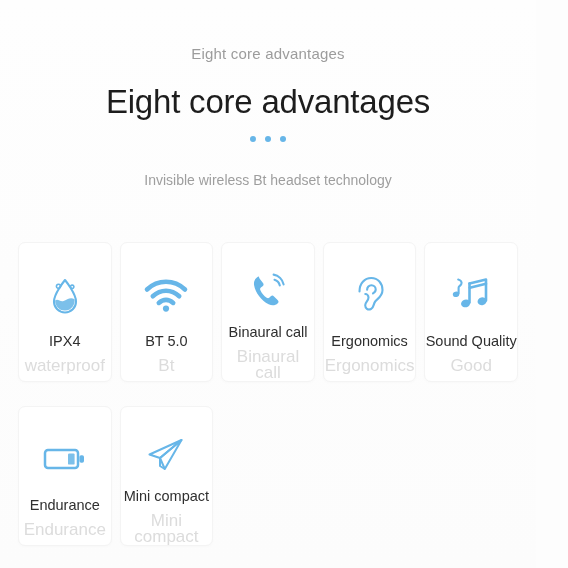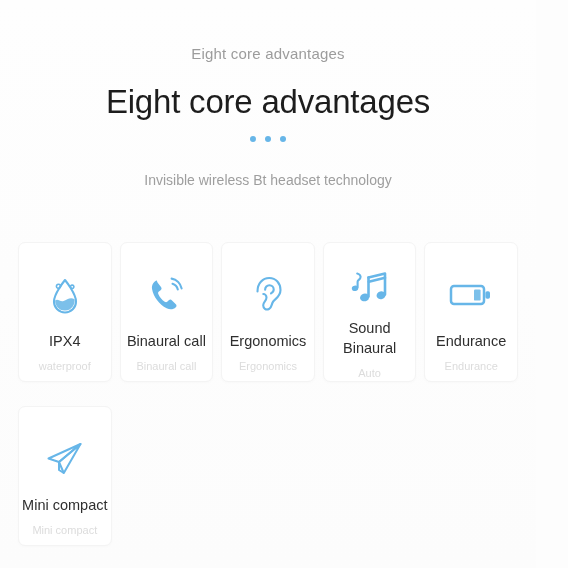--- a/index.html
+++ b/index.html
@@ -95,23 +95,24 @@
   }
   .card-title {
     margin-top: 8px;
     font-size: 14.5px;
     color: #2f2f2f;
     line-height: 20px;
     text-align: center;
   }
   .card-sub {
     margin-top: 7px;
-    font-size: 11px;
+    font-size: 17px;
     color: #dcdcdc;
     line-height: 16px;
+    text-align: center;
   }
 </style>
 </head>
 <body>
 
 <div class="page">
 
   <div class="header">
     <div class="eyebrow">Eight core advantages</div>
     <div class="headline">Eight core advantages</div>
@@ -131,20 +132,32 @@
           <path d="M20 7 C20 7 31 20.5 31 28.5 C31 34.8 26.1 39.5 20 39.5 C13.9 39.5 9 34.8 9 28.5 C9 20.5 20 7 20 7 Z" fill="none" stroke="#67b6e8" stroke-width="2.1" stroke-linejoin="round"></path>
           <path d="M10.1 27.5 C13 25.2 15.2 29.3 18.6 28 C22 26.7 25.4 23.6 29.6 26.3 C30.2 30.6 27.3 37.6 20 37.6 C13.2 37.6 10.2 32.1 10.1 27.5 Z" fill="#7cc0ea"></path>
           <path d="M13.5 11.2 a2.1 2.1 0 1 0 0.01 0 Z" fill="none" stroke="#67b6e8" stroke-width="1.6"></path>
           <path d="M27.2 12.1 a1.7 1.7 0 1 0 0.01 0 Z" fill="none" stroke="#67b6e8" stroke-width="1.6"></path>
         </svg>
       </div>
       <div class="card-title">IPX4</div>
       <div class="card-sub">waterproof</div>
     </div>
 
+    <div class="card">
+      <div class="card-icon">
+        <svg width="46" height="38" viewBox="0 0 46 38">
+          <path d="M4 13.5 C9.5 8.3 15.8 5.8 23 5.8 C30.2 5.8 36.5 8.3 42 13.5" fill="none" stroke="#67b6e8" stroke-width="4.6" stroke-linecap="round"></path>
+          <path d="M9.8 20.3 C13.8 16.6 18.2 14.8 23 14.8 C27.8 14.8 32.2 16.6 36.2 20.3" fill="none" stroke="#67b6e8" stroke-width="4.6" stroke-linecap="round"></path>
+          <path d="M15.8 26.9 C18.1 24.9 20.4 23.9 23 23.9 C25.6 23.9 27.9 24.9 30.2 26.9" fill="none" stroke="#67b6e8" stroke-width="4.6" stroke-linecap="round"></path>
+          <circle cx="23" cy="32.6" r="3.1" fill="#67b6e8"></circle>
+        </svg>
+      </div>
+      <div class="card-title">BT 5.0</div>
+      <div class="card-sub">Bt</div>
+    </div>
 
 
     <div class="card">
       <div class="card-icon">
         <svg width="42" height="42" viewBox="0 0 42 42">
           <path d="M11.2 6.5 C8.3 8.2 6.4 11.3 7.1 15.3 C8.3 22.4 14.2 30.7 21.6 34.3 C25.3 36.1 28.6 35.4 30.8 33.2 C31.9 32.1 31.7 31 30.6 29.9 L27 26.4 C25.9 25.3 24.8 25.4 23.8 26.3 L22.2 27.8 C21.4 28.5 20.6 28.4 19.7 27.8 C16.9 25.9 14.5 22.9 13.3 19.9 C12.9 18.9 13.1 18.1 13.9 17.5 L15.6 16.2 C16.7 15.4 16.9 14.3 16 13.1 L12.9 9.1 C12 7.9 12.2 6 11.2 6.5 Z" fill="#67b6e8"></path>
           <path d="M27.5 9.8 C30.1 10.6 32.1 12.7 32.8 15.4" fill="none" stroke="#67b6e8" stroke-width="2.1" stroke-linecap="round"></path>
           <path d="M26.6 4.6 C31.6 5.5 35.6 9.4 36.6 14.4" fill="none" stroke="#67b6e8" stroke-width="2.1" stroke-linecap="round"></path>
         </svg>
       </div>
@@ -168,22 +181,22 @@
         <svg width="44" height="42" viewBox="0 0 44 42">
           <path d="M20.5 9.5 L37 5.5 L37 26.5" fill="none" stroke="#67b6e8" stroke-width="2.6" stroke-linecap="round" stroke-linejoin="round"></path>
           <path d="M20.5 9.5 L20.5 28.5" fill="none" stroke="#67b6e8" stroke-width="2.6" stroke-linecap="round"></path>
           <path d="M20.8 13.7 L37 9.8" fill="none" stroke="#67b6e8" stroke-width="2.6" stroke-linecap="round"></path>
           <ellipse cx="16.6" cy="29.4" rx="4.6" ry="3.9" fill="#67b6e8" transform="rotate(-16 16.6 29.4)"></ellipse>
           <ellipse cx="33.1" cy="27.2" rx="4.6" ry="3.9" fill="#67b6e8" transform="rotate(-16 33.1 27.2)"></ellipse>
           <path d="M9.2 5.5 C11.8 6.2 13.4 8 12.2 10.3 C11.3 12 9.6 12.2 9.6 13.8 L9.6 19.5" fill="none" stroke="#67b6e8" stroke-width="2.1" stroke-linecap="round"></path>
           <ellipse cx="7" cy="20.3" rx="3.2" ry="2.7" fill="#67b6e8" transform="rotate(-16 7 20.3)"></ellipse>
         </svg>
       </div>
-      <div class="card-title">Sound Binaural</div>
-      <div class="card-sub">Auto</div>
+      <div class="card-title">Sound Quality</div>
+      <div class="card-sub">Good</div>
     </div>
 
     <div class="card">
       <div class="card-icon">
         <svg width="46" height="30" viewBox="0 0 46 30">
           <rect x="3" y="6" width="33" height="18" rx="3" fill="none" stroke="#67b6e8" stroke-width="2.5"></rect>
           <rect x="26" y="9.4" width="6.6" height="11.2" rx="1.2" fill="#7cc0ea"></rect>
           <rect x="37.4" y="11.2" width="4.6" height="7.6" rx="1.8" fill="#67b6e8"></rect>
         </svg>
       </div>

